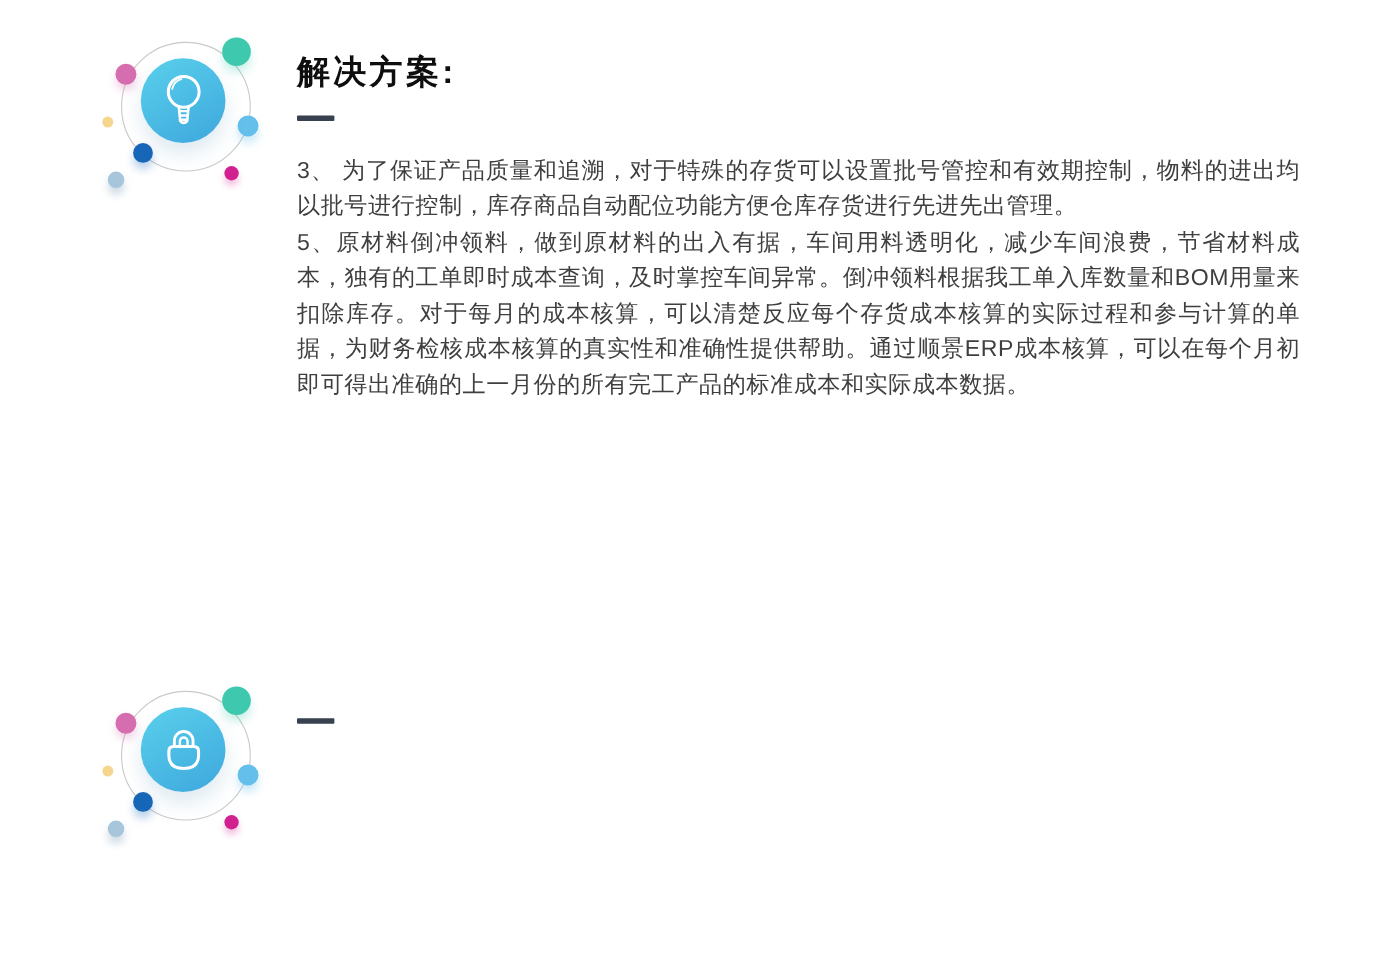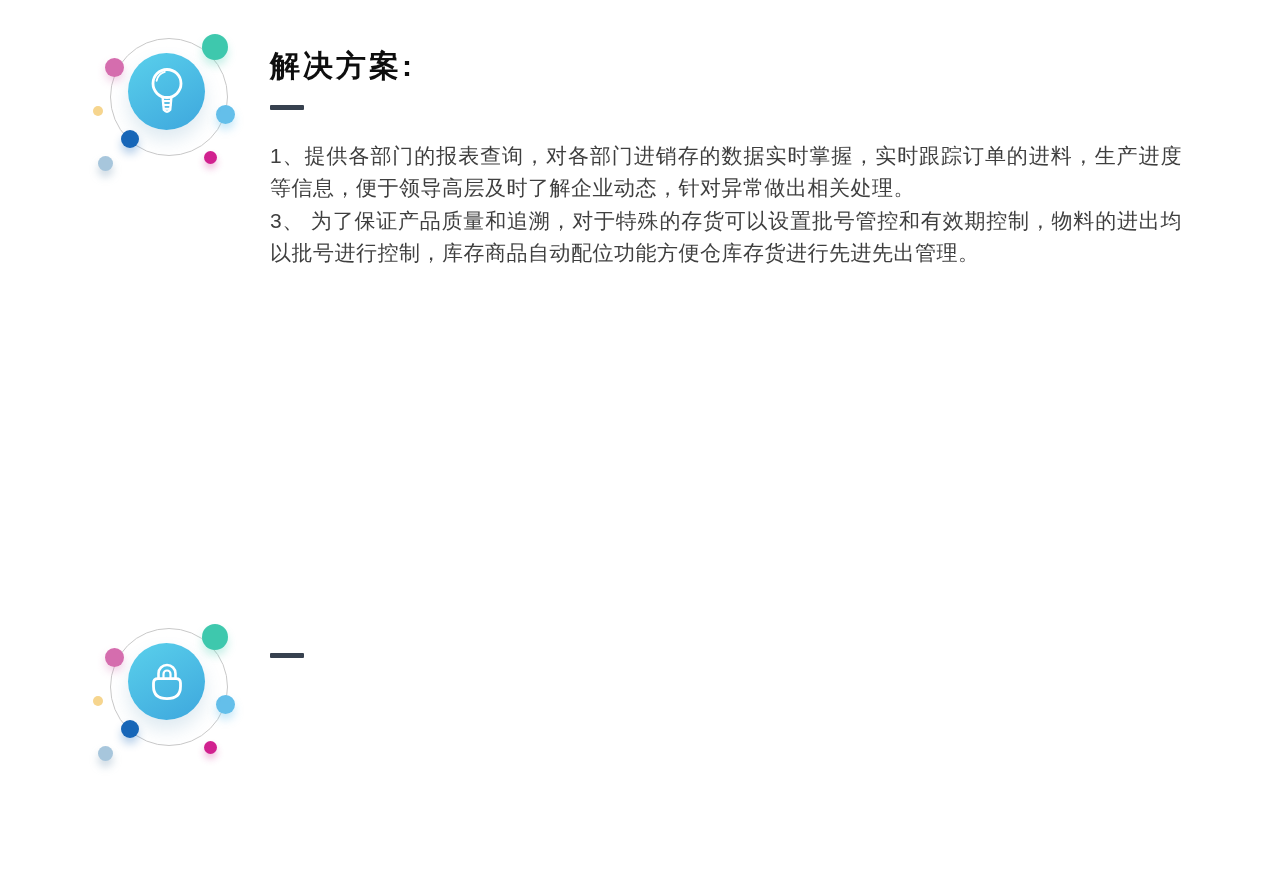--- a/index.html
+++ b/index.html
@@ -78,22 +78,22 @@
           <path d="M18.2 36 H27.8" stroke="#ffffff" stroke-width="2.2"></path>
           <path d="M18.7 40 H27.3" stroke="#ffffff" stroke-width="2.2"></path>
           <path d="M19.2 43.8 H26.8" stroke="#ffffff" stroke-width="2.2"></path>
         </svg>
       </div>
     </div>
     <div class="content">
       <h2 class="sec-title">解决方案:</h2>
       <div class="divider"></div>
       <div class="paragraphs">
-        <p>1、提供各部门的报表查询，对各部门进销存的数据实时掌握，实时跟踪订单的进料，生产进度等信息，便于领导高层及时了解企业动态，针对异常做出相关处理。</p>
         <p>3、 为了保证产品质量和追溯，对于特殊的存货可以设置批号管控和有效期控制，物料的进出均以批号进行控制，库存商品自动配位功能方便仓库存货进行先进先出管理。</p>
+        <p>5、原材料倒冲领料，做到原材料的出入有据，车间用料透明化，减少车间浪费，节省材料成本，独有的工单即时成本查询，及时掌控车间异常。倒冲领料根据我工单入库数量和BOM用量来扣除库存。对于每月的成本核算，可以清楚反应每个存货成本核算的实际过程和参与计算的单据，为财务检核成本核算的真实性和准确性提供帮助。通过顺景ERP成本核算，可以在每个月初即可得出准确的上一月份的所有完工产品的标准成本和实际成本数据。</p>
       </div>
     </div>
   </section>
 
   <section class="section sec2">
     <div class="icon-group">
       <div class="ring"></div>
       <span class="dot dot-teal"></span>
       <span class="dot dot-pink"></span>
       <span class="dot dot-yellow"></span>

